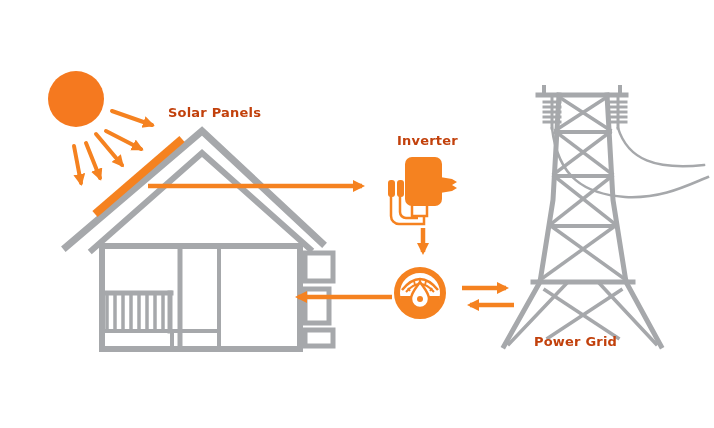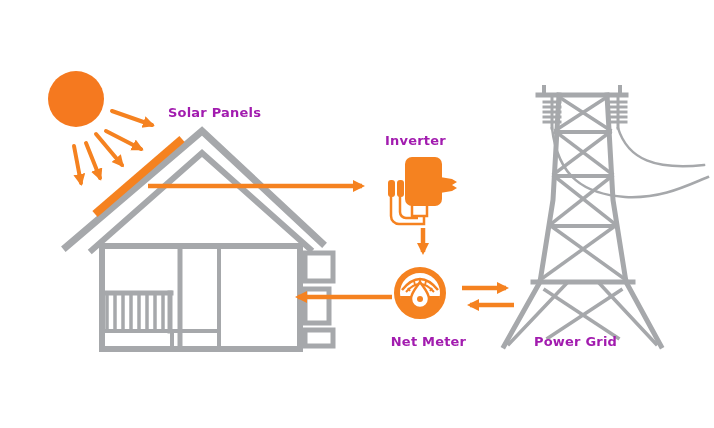--- a/index.html
+++ b/index.html
@@ -6,26 +6,26 @@
   body{background:#ffffff;font-family:"DejaVu Sans", sans-serif;}
   .stage{
     position:relative;width:714px;height:428px;background:#ffffff;overflow:hidden;
   }
   .stage svg{position:absolute;left:0;top:0;}
   .lbl{
     position:absolute;
     font-family:"DejaVu Sans", sans-serif;
     font-size:13px;
     font-weight:bold;
-    color:#a21caf;
+    color:#c2410c;
     letter-spacing:0.2px;
     white-space:nowrap;
   }
   #lbl-solar{left:168px;top:105px;width:100px;}
-  #lbl-inverter{left:385px;top:133px;width:85px;}
+  #lbl-inverter{left:385px;top:133px;width:85px;text-align:center;}
   #lbl-netmeter{left:381px;top:334px;width:95px;text-align:center;}
   #lbl-powergrid{left:534px;top:334px;width:97px;text-align:left;}
 </style>
 </head>
 <body>
 
 <div class="stage">
 
   <svg width="714" height="428" viewBox="0 0 714 428">
     <defs>
@@ -173,17 +173,16 @@
         <path d="M545,290 L618,338"></path>
           <path d="M621,290 L548,338"></path>
       </g>
     </g>
   </svg>
 
   <div class="lbl" id="lbl-solar">Solar Panels</div>
 
   <div class="lbl" id="lbl-inverter">Inverter</div>
 
-  <div class="lbl" id="lbl-netmeter">Net Meter</div>
 
   <div class="lbl" id="lbl-powergrid">Power Grid</div>
 
 </div>
 
 </body></html>

